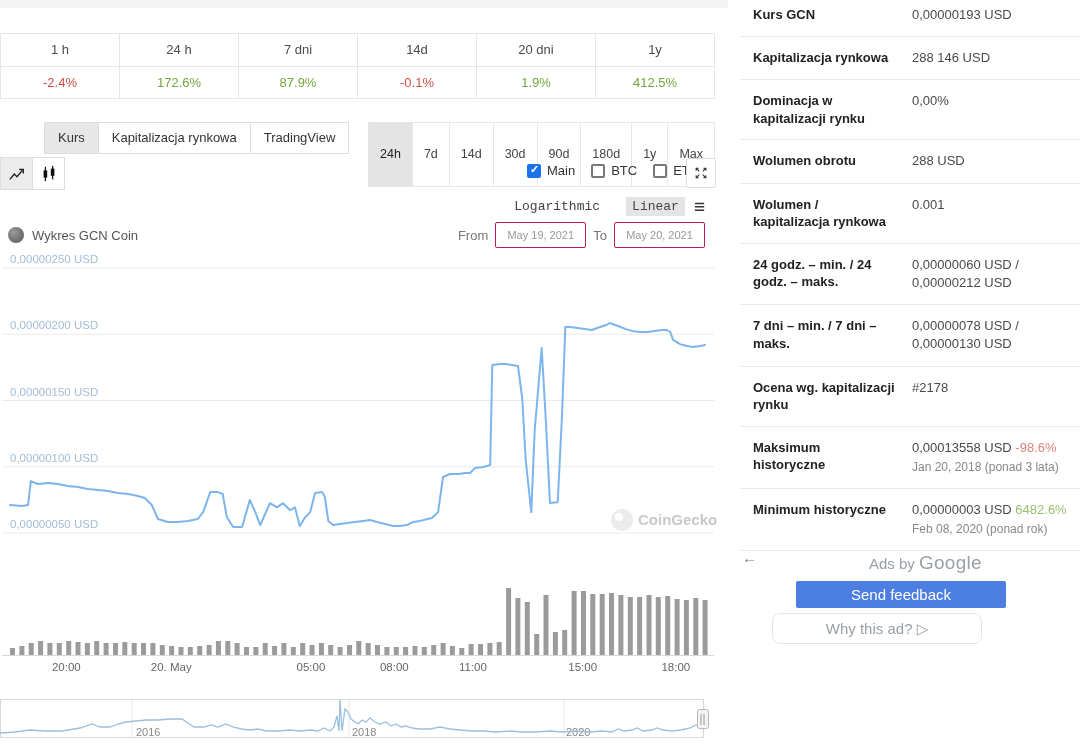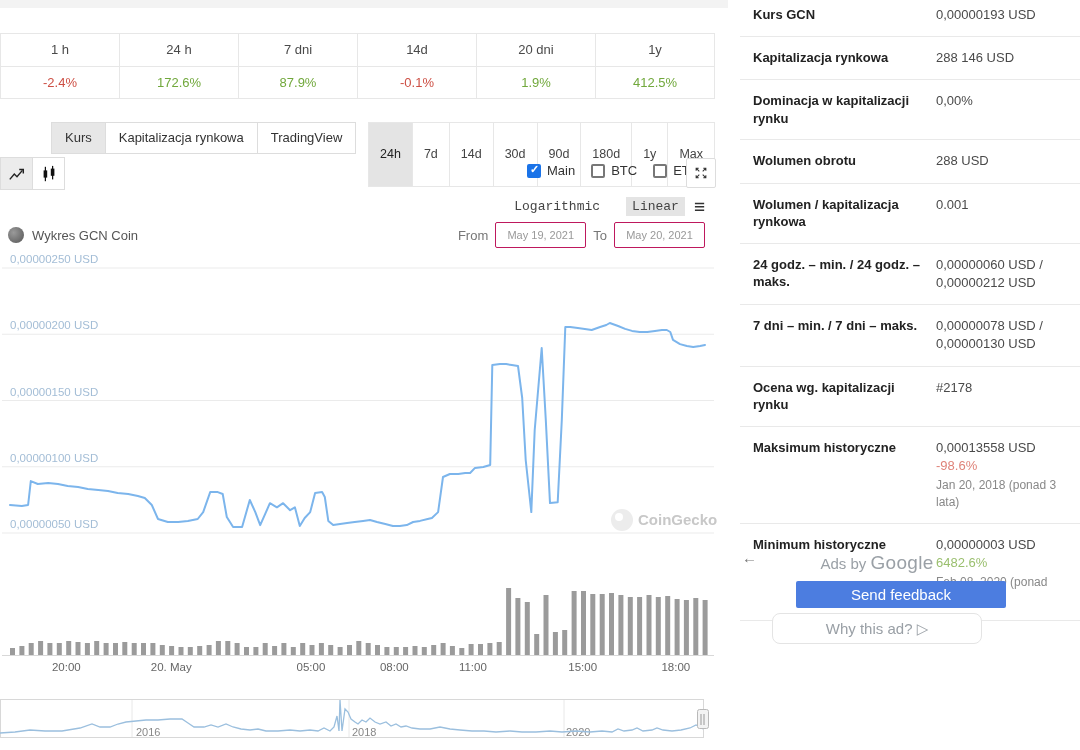--- a/index.html
+++ b/index.html
@@ -8,21 +8,21 @@
   
   #topstrip{top:0;left:0;width:728px;height:8px;background:#f3f3f3;}
   
   #perf{top:33px;left:0;width:715px;height:66px;border:1px solid #e7e7e7;display:flex;box-sizing:border-box;background:#fff;}
   .pcol{flex:1;border-right:1px solid #e7e7e7;}
   .pcol:last-child{border-right:none;}
   .plabel{height:32px;line-height:32px;text-align:center;border-bottom:1px solid #e7e7e7;font-size:13px;color:#4a4a4a;}
   .pval{height:31px;line-height:31px;text-align:center;font-size:13px;}
   .up{color:#71a83c;} .down{color:#cd4f44;}
   
-  #tabs{top:122px;left:15px;display:flex;padding-left:36px;}
+  #tabs{top:122px;left:8px;display:flex;padding-left:36px;}
   .tab{border:1px solid #ddd;margin-right:-1px;padding:0 13px;height:30px;line-height:30px;font-size:13px;color:#333;background:#fff;cursor:pointer;}
   .tab.active{background:#e7e7e7;}
   
   #ranges{top:122px;right:365px;display:flex;}
   .rng{border:1px solid #e7e7e7;margin-left:-1px;padding:18px 11px;height:27px;line-height:27px;font-size:12.5px;color:#444;background:#fff;cursor:pointer;}
   .rng.active{background:#e4e4e4;color:#222;}
   
   #typebtns{top:157px;left:0;display:flex;}
   .tbtn{width:31px;height:31px;border:1px solid #ddd;margin-right:-1px;background:#fff;display:flex;align-items:center;justify-content:center;cursor:pointer;}
   .tbtn.active{background:#ececec;}
@@ -43,27 +43,27 @@
   #charttitle{top:228px;left:32px;font-size:13px;color:#555;}
   #fromto{top:222px;right:375px;display:flex;align-items:center;gap:7px;font-size:13px;color:#777;}
   .datebox{width:89px;height:24px;border:1px solid #be185d;border-radius:2px;line-height:24px;text-align:center;color:#999;font-size:11px;background:#fff;}
   
   #mainchart{top:252px;left:0;}
   #navchart{top:698px;left:0;}
   
   #sidebar{top:0;left:740px;width:340px;}
   .srow{display:flex;border-bottom:1px solid #e9e9e9;padding:12px 0 12px 13px;}
   .srow.first{padding-top:6px;}
-  .slabel{width:183px;box-sizing:border-box;padding-right:16px;font-weight:bold;font-size:13px;color:#222;line-height:1.35;}
+  .slabel{width:159px;box-sizing:border-box;padding-right:16px;font-weight:bold;font-size:13px;color:#222;line-height:1.35;}
   .sval{flex:1;font-size:13px;color:#4a4a4a;line-height:1.4;padding-right:10px;}
   .pct-down{color:#df8379;margin-top:8px;} .pct-up{color:#9abf6e;}
   .ssub{display:block;color:#888;font-size:12px;margin-top:2px;}
   
   #adback{top:549px;left:742px;font-size:15px;color:#777;cursor:pointer;}
-  #adsby{top:552px;left:772px;width:210px;text-align:center;color:#9aa0a6;font-size:15px;}
+  #adsby{top:552px;left:772px;width:210px;text-align:right;color:#9aa0a6;font-size:15px;}
   #adsby .google{font-size:19px;letter-spacing:.3px;}
   #feedback{top:581px;left:772px;width:210px;height:27px;background:#4c7de0;border-radius:2px;color:#fff;font-size:15px;line-height:27px;text-align:center;cursor:pointer;margin-left:24px;}
   #whyad{top:613px;left:772px;width:208px;height:29px;border:1px solid #e4e4e4;background:#fff;border-radius:8px;color:#9aa0a6;font-size:15px;line-height:29px;text-align:center;cursor:pointer;}
 </style>
 </head>
 <body>
 
 <div id="topstrip" class="abs"></div>
 
 <div id="perf" class="abs">

